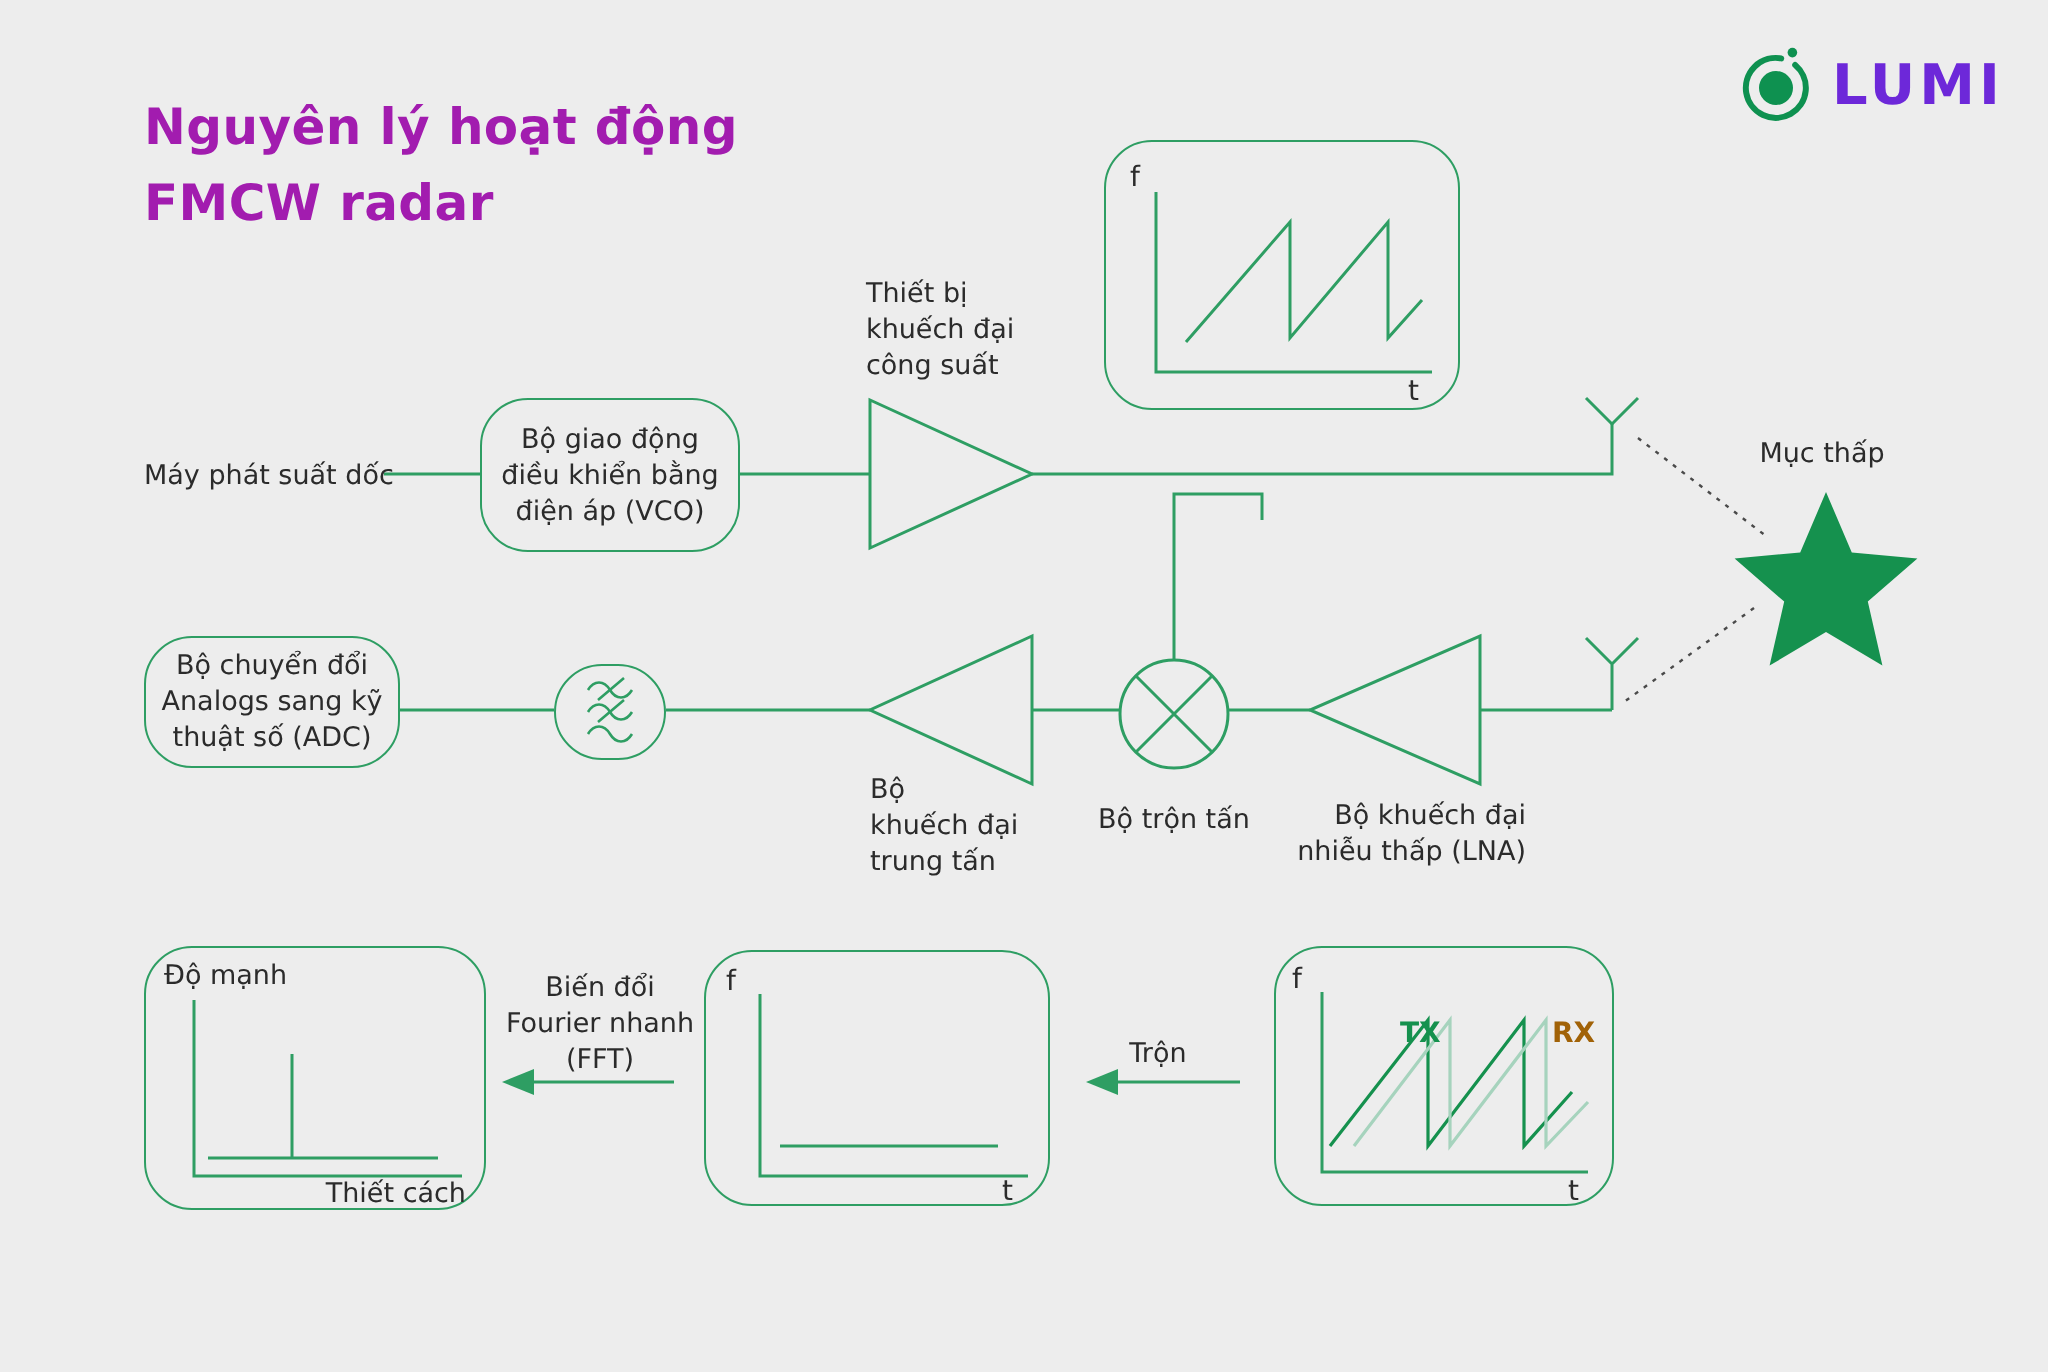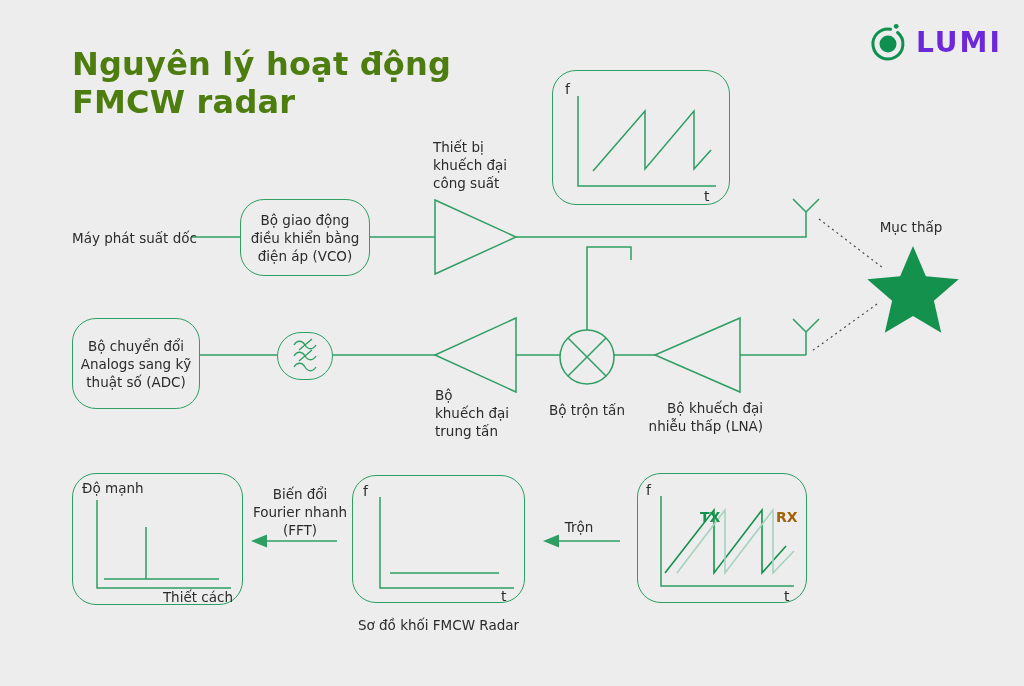--- a/index.html
+++ b/index.html
@@ -8,22 +8,22 @@
     background:#EDEDED;
     font-family:"DejaVu Sans","Liberation Sans",sans-serif;
     color:#2B2B2B;
   }
   .abs{position:absolute;}
   .pre{white-space:pre-line;}
   .lbl{font-size:13.5px;line-height:18px;color:#2B2B2B;}
   .center{text-align:center;}
   .right{text-align:right;}
   .title{
-    left:72px;top:45px;font-size:32px;line-height:38px;font-weight:bold;
-    color:#4d7c0f;letter-spacing:.2px;
+    left:72px;top:45px;font-size:25px;line-height:38px;font-weight:bold;
+    color:#a21caf;letter-spacing:.2px;
   }
   .logo{left:866px;top:20px;display:flex;align-items:center;gap:6px;}
   .logo-text{font-size:28px;font-weight:bold;color:#6d28d9;letter-spacing:2px;}
   .gbox{
     position:absolute;border:1.5px solid #2E9E63;border-radius:24px;
     box-sizing:border-box;background:transparent;
     display:flex;align-items:center;justify-content:center;
   }
   .axis-lbl{font-size:14px;line-height:14px;color:#2B2B2B;}
   .tx-lbl{font-size:14px;line-height:14px;font-weight:bold;color:#15914E;margin-left:29px;}
@@ -43,21 +43,21 @@
       <path d="M31.6 12.5 A15 15 0 1 1 24.6 9.2" fill="none" stroke="#0E9150" stroke-width="3" stroke-linecap="round"></path>
       <circle cx="22" cy="24" r="8.5" fill="#0E9150"></circle>
       <circle cx="30.2" cy="6.3" r="2.4" fill="#0E9150"></circle>
     </svg>
     <span class="logo-text">LUMI</span>
   </div>
 
   <div class="gbox lbl center pre" style="left:240px;top:199px;width:130px;height:77px;">Bộ giao động
 điều khiển bằng
 điện áp (VCO)</div>
-  <div class="gbox lbl center pre" style="left:72px;top:318px;width:128px;height:91px;">Bộ chuyển đổi
+  <div class="gbox lbl center pre" style="left:72px;top:318px;width:128px;height:66px;">Bộ chuyển đổi
 Analogs sang kỹ
 thuật số (ADC)</div>
   <div class="gbox" style="left:277px;top:332px;width:56px;height:48px;"></div>
 
   <div class="gbox" style="left:552px;top:70px;width:178px;height:135px;"></div>
   <div class="gbox" style="left:72px;top:473px;width:171px;height:132px;"></div>
   <div class="gbox" style="left:352px;top:475px;width:173px;height:128px;"></div>
   <div class="gbox" style="left:637px;top:473px;width:170px;height:130px;"></div>
 
   <svg class="layer" width="1024" height="686" viewBox="0 0 1024 686">
@@ -150,15 +150,14 @@
 
   <div class="abs axis-lbl" style="left:646px;top:483px;">f</div>
   <div class="abs axis-lbl" style="left:784px;top:589px;">t</div>
   <div class="abs tx-lbl" style="left:671px;top:510px;">TX</div>
   <div class="abs rx-lbl" style="left:776px;top:510px;">RX</div>
 
   <div class="abs lbl center pre" style="left:251px;top:485px;width:98px;">Biến đổi
 Fourier nhanh
 (FFT)</div>
   <div class="abs lbl center" style="left:550px;top:518px;width:58px;">Trộn</div>
-  <div class="abs lbl center" style="left:352px;top:616px;width:173px;">Sơ đồ khối FMCW Radar</div>
 
 </div>
 
 </body></html>

